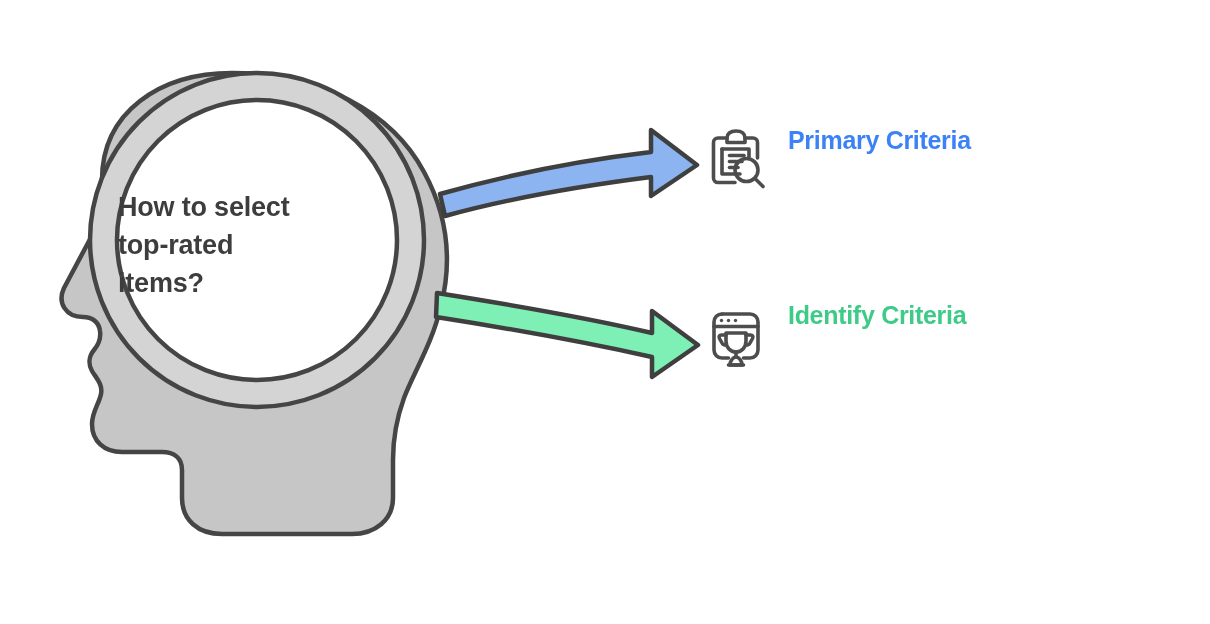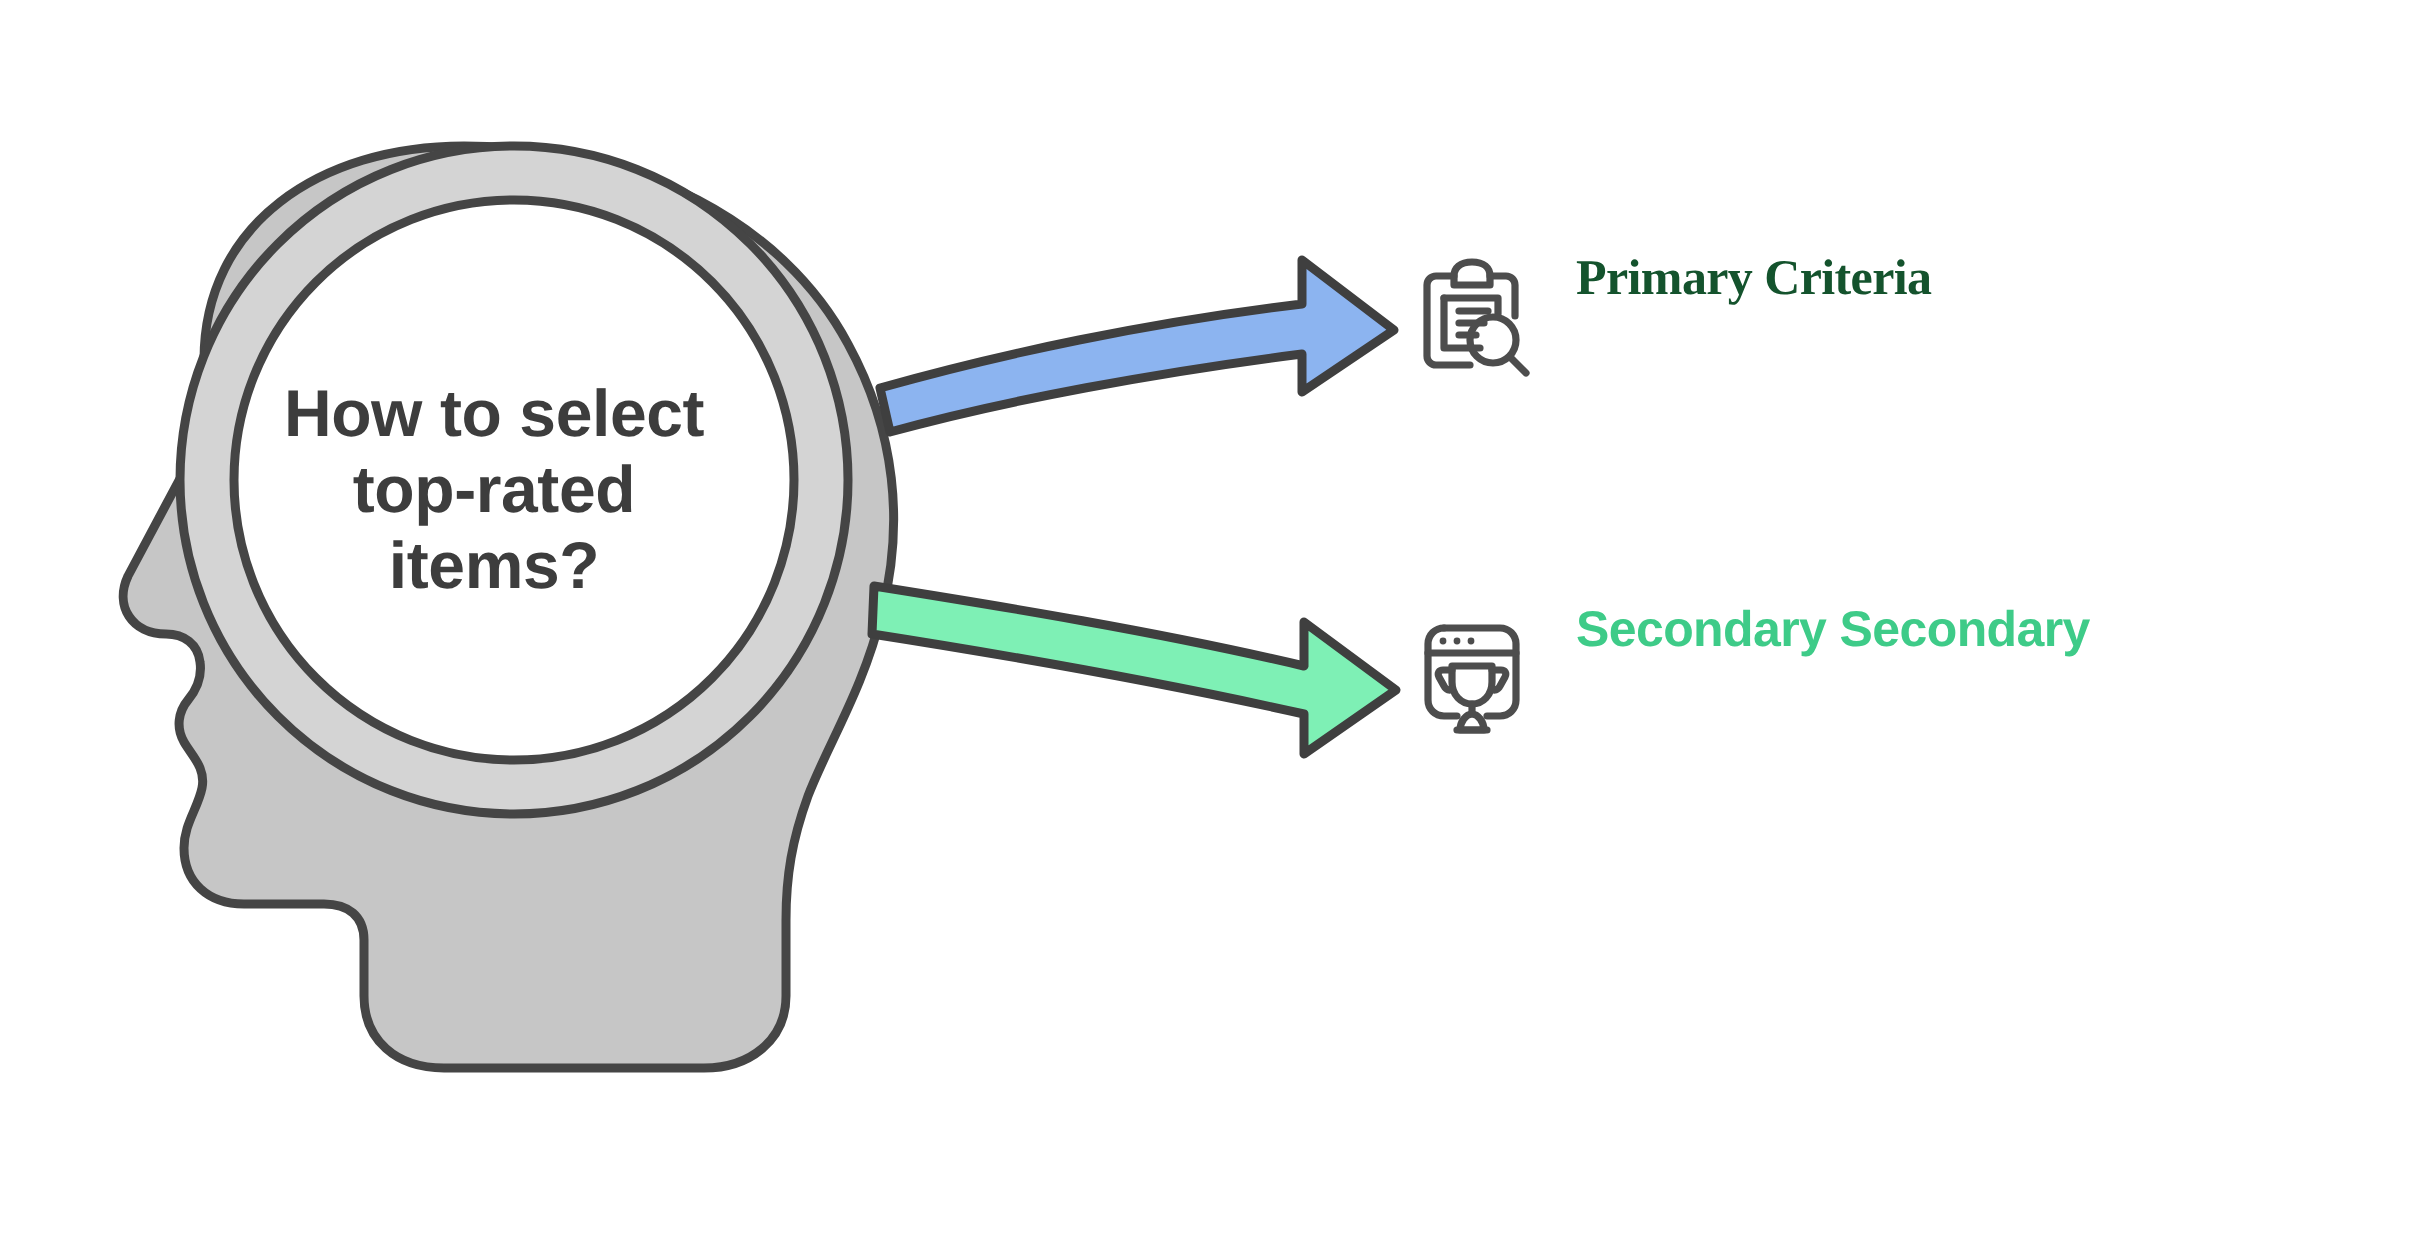--- a/index.html
+++ b/index.html
@@ -23,22 +23,21 @@
     left: 0;
     width: 1210px;
     height: 624px;
   }
   
   #question-text {
     position: absolute;
     left: 118px;
     top: 188px;
     width: 258px;
-    text-align: center;
-    font-size: 33px;
+    font-size: 27px;
     font-weight: bold;
     line-height: 38px;
     color: #3d3d3d;
     letter-spacing: -0.2px;
     white-space: pre-line;
   }
   
   .item-block {
     position: absolute;
   }
@@ -58,21 +57,21 @@
     top: 0px;
     width: 420px;
   }
   .item-title {
     font-size: 25px;
     font-weight: bold;
     letter-spacing: -0.3px;
     line-height: 30px;
     margin: 0;
   }
-  .item-title.primary   { color: #14532d; font-family: Liberation Serif, serif; }
+  .item-title.primary   { color: #3b82f6; }
   .item-title.secondary { color: #3ecb88; }
   .item-desc {
     margin: 12px 0 0 0;
     font-size: 24px;
     line-height: 38px;
     color: #4a4a4a;
     white-space: pre-line;
   }
 </style>
 </head>
@@ -186,17 +185,17 @@
         <path d="M 46 35 L 50.5 35 C 52.5 35 53.5 36.5 52.5 38.5
                  L 50 43 C 49 45 47 45.5 46 44.5"></path>
 
         <line x1="36" y1="52" x2="36" y2="57"></line>
         <path d="M 30 65 C 30 61 33 57 36 57 C 39 57 42 61 42 65 Z"></path>
         <line x1="28.5" y1="65" x2="43.5" y2="65"></line>
       </g>
     </svg>
 
     <div class="item-text">
-      <p class="item-title secondary">Secondary Secondary</p>
+      <p class="item-title secondary">Identify Criteria</p>
     </div>
   </div>
 
 </div>
 
 </body></html>

